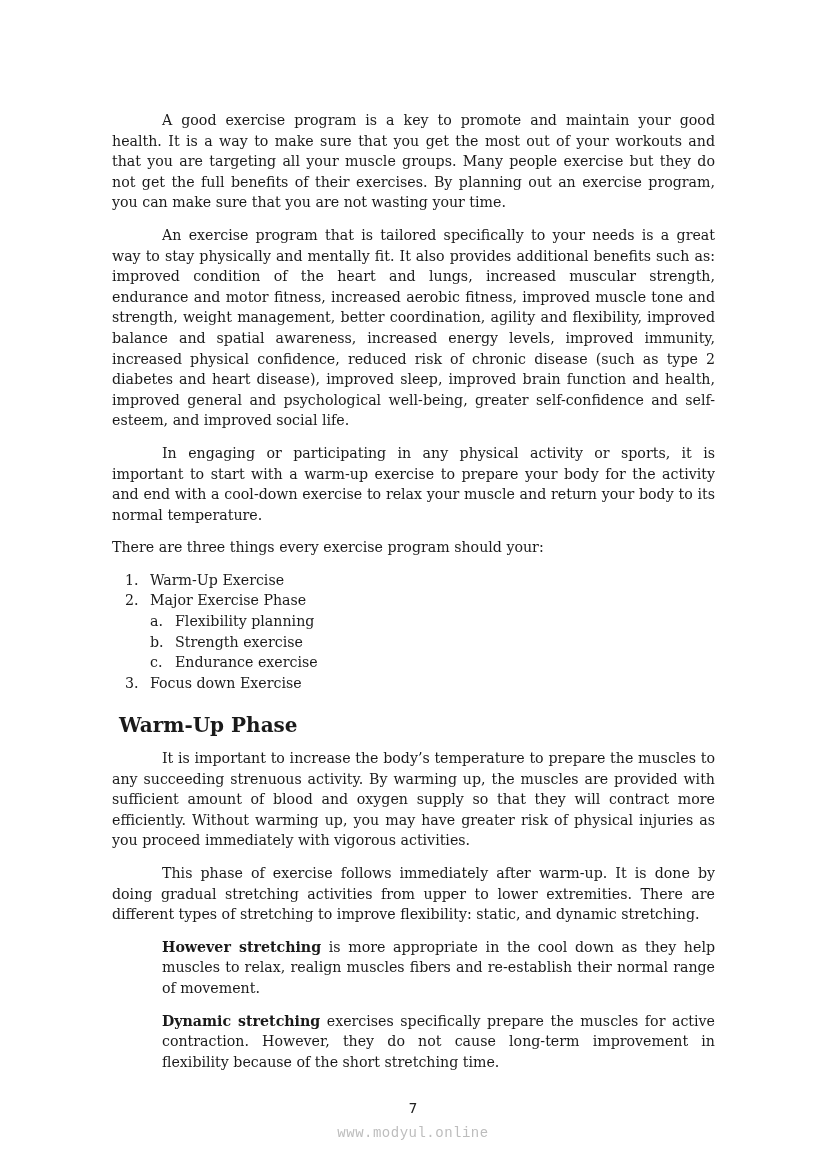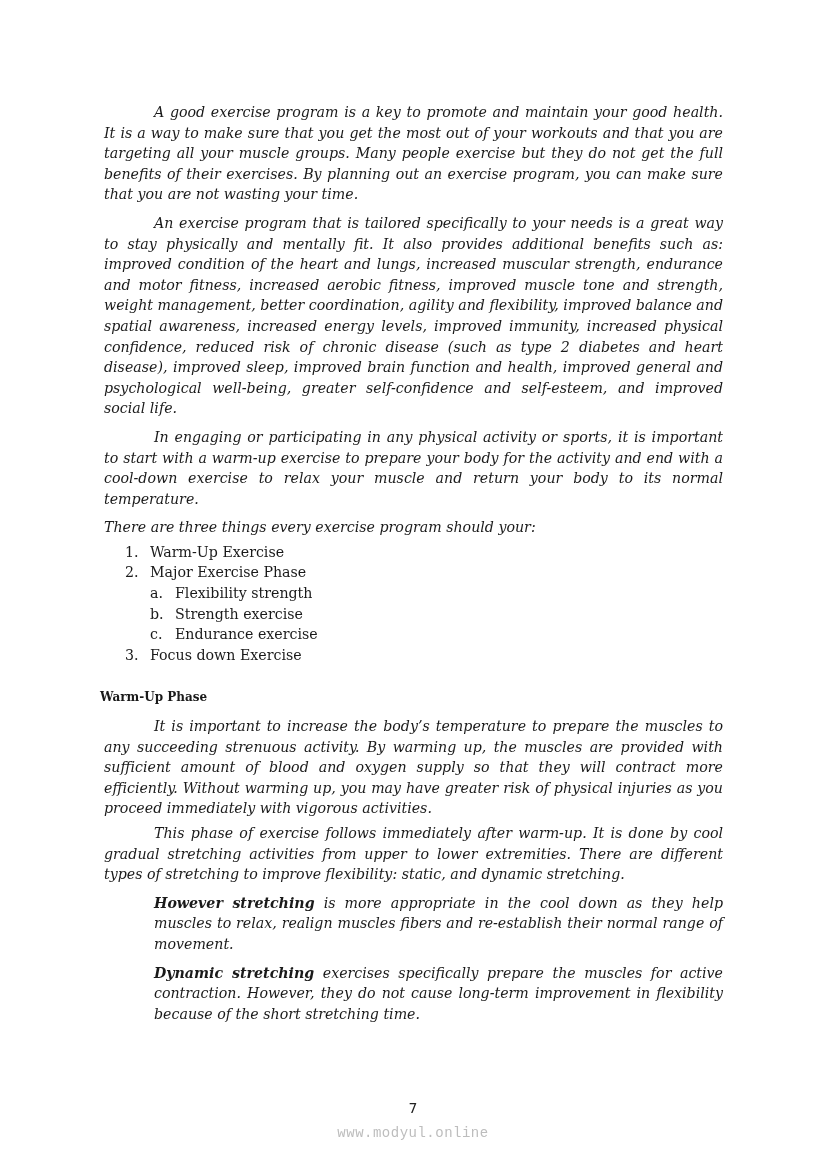--- a/index.html
+++ b/index.html
@@ -2,30 +2,30 @@
 <html><head>
 <meta charset="utf-8">
 <style>
   html, body { margin: 0; padding: 0; background: #ffffff; }
   body { width: 826px; height: 1169px; position: relative; overflow: hidden; }
   .page {
     position: absolute; left: 100px; top: 98px; width: 627px;
     font-family: "DejaVu Serif", "Liberation Serif", serif;
     font-size: 14.2px; line-height: 20.6px; color: #1a1a1a;
   }
-  p { margin: 4px; text-align: justify; font-style: italic; }
+  p { margin: 12px; text-align: justify; }
   .indent { text-indent: 50px; }
   .gap { margin-bottom: 8px; }
   .list { margin: 0; padding: 0; list-style: none; }
   .list li { position: relative; }
   .l1 { padding-left: 50px; }
   .l1 .num { position: absolute; left: 25px; }
   .l2 { padding-left: 75px; }
   .l2 .num { position: absolute; left: 50px; }
-  .heading { font-weight: bold; font-size: 12px; margin-top: 22px; margin-bottom: 8px; }
+  .heading { font-weight: bold; font-size: 20px; margin-top: 22px; margin-bottom: 8px; margin-left: 19px; }
   .sub { padding-left: 50px; text-align: justify; margin-top: 8px; }
   .sub b { font-weight: bold; }
   .footer-num {
     position: absolute; top: 1100px; left: 0; width: 826px; text-align: center;
     font-family: "DejaVu Sans", sans-serif; font-size: 14px; color: #222;
   }
   .footer-url {
     position: absolute; top: 1125px; left: 0; width: 826px; text-align: center;
     font-family: Liberation Mono, monospace; font-size: 14px; color: #bdbdbd; letter-spacing: 0.5px;
   }
@@ -43,40 +43,40 @@
     <li class="l1">
       <span class="num">1.</span>
       <span>Warm-Up Exercise</span>
     </li>
     <li class="l1">
       <span class="num">2.</span>
       <span>Major Exercise Phase</span>
     </li>
     <li class="l2">
       <span class="num">a.</span>
-      <span>Flexibility strength</span>
+      <span>Flexibility planning</span>
     </li>
     <li class="l2">
       <span class="num">b.</span>
       <span>Strength exercise</span>
     </li>
     <li class="l2">
       <span class="num">c.</span>
       <span>Endurance exercise</span>
     </li>
     <li class="l1">
       <span class="num">3.</span>
       <span>Focus down Exercise</span>
     </li>
   </ul>
 
   <div class="heading">Warm-Up Phase</div>
   <p class="indent">It is important to increase the body’s temperature to prepare the muscles to any succeeding strenuous activity. By warming up, the muscles are provided with sufficient amount of blood and oxygen supply so that they will contract more efficiently.  Without warming up, you may have greater risk of physical injuries as you proceed immediately with vigorous activities.</p>
 
-  <p class="indent">This phase of exercise follows immediately after warm-up.  It is done by cool gradual stretching activities from upper to lower extremities. There are different types of stretching to improve flexibility: static, and dynamic stretching.</p>
+  <p class="indent">This phase of exercise follows immediately after warm-up.  It is done by doing gradual stretching activities from upper to lower extremities. There are different types of stretching to improve flexibility: static, and dynamic stretching.</p>
 
   <p class="sub"><b>However stretching</b><span> is more appropriate in the cool down as they help muscles to relax, realign muscles fibers and re-establish their normal range of movement.</span></p>
 
   <p class="sub"><b>Dynamic stretching</b><span> exercises specifically prepare the muscles for active contraction. However, they do not cause long-term improvement in flexibility because of the short stretching time.</span></p>
 </div>
 
 <div class="footer-num">7</div>
 <div class="footer-url">www.modyul.online</div>
 
 </body></html>

